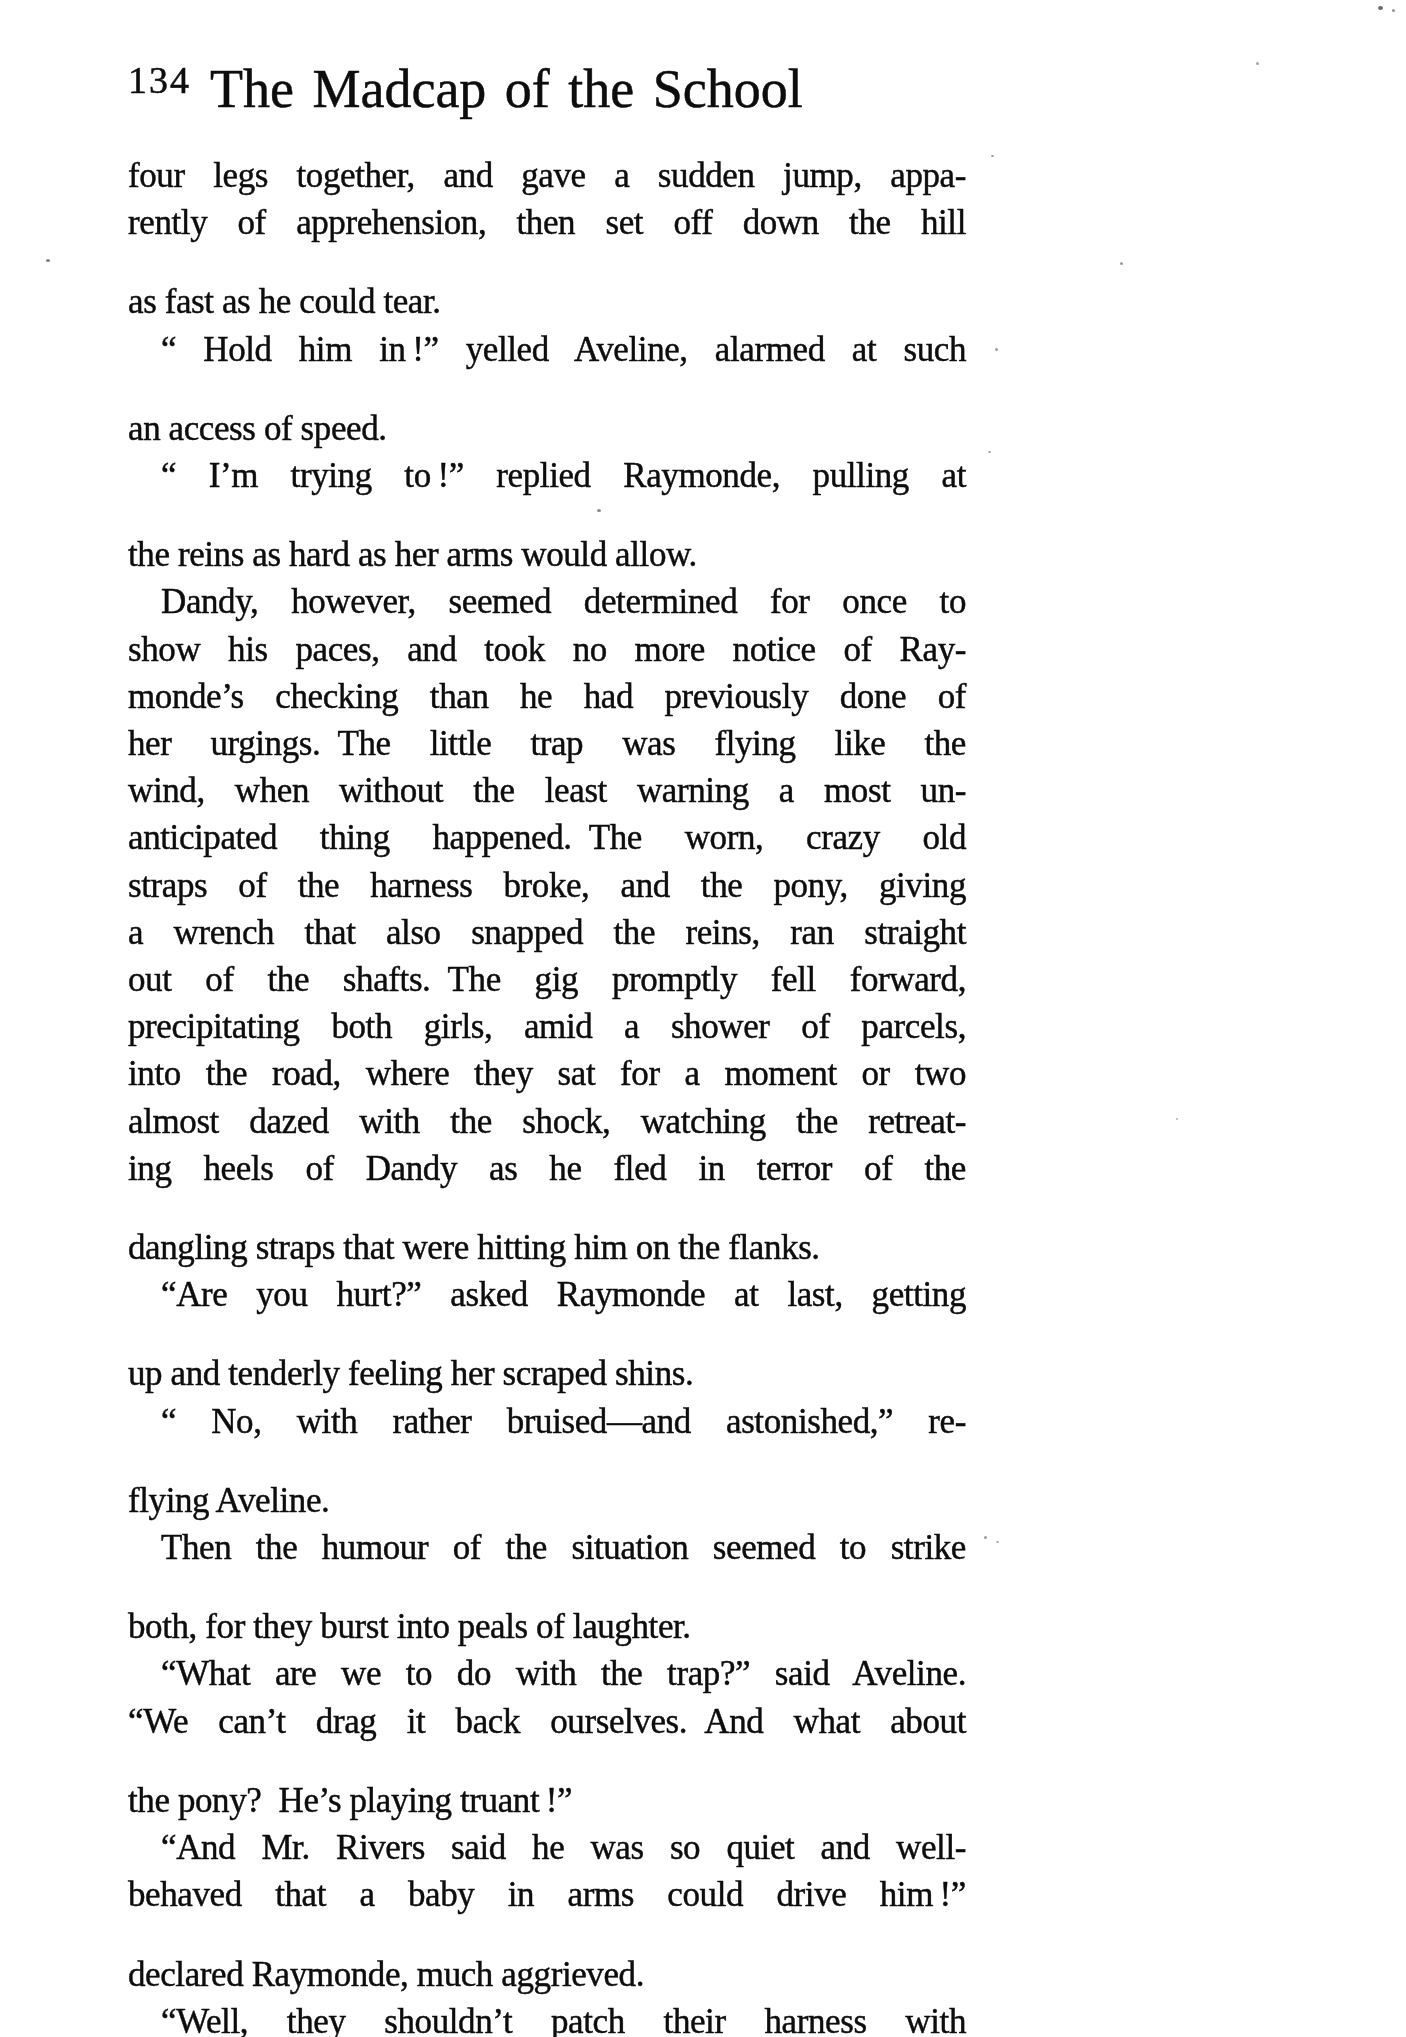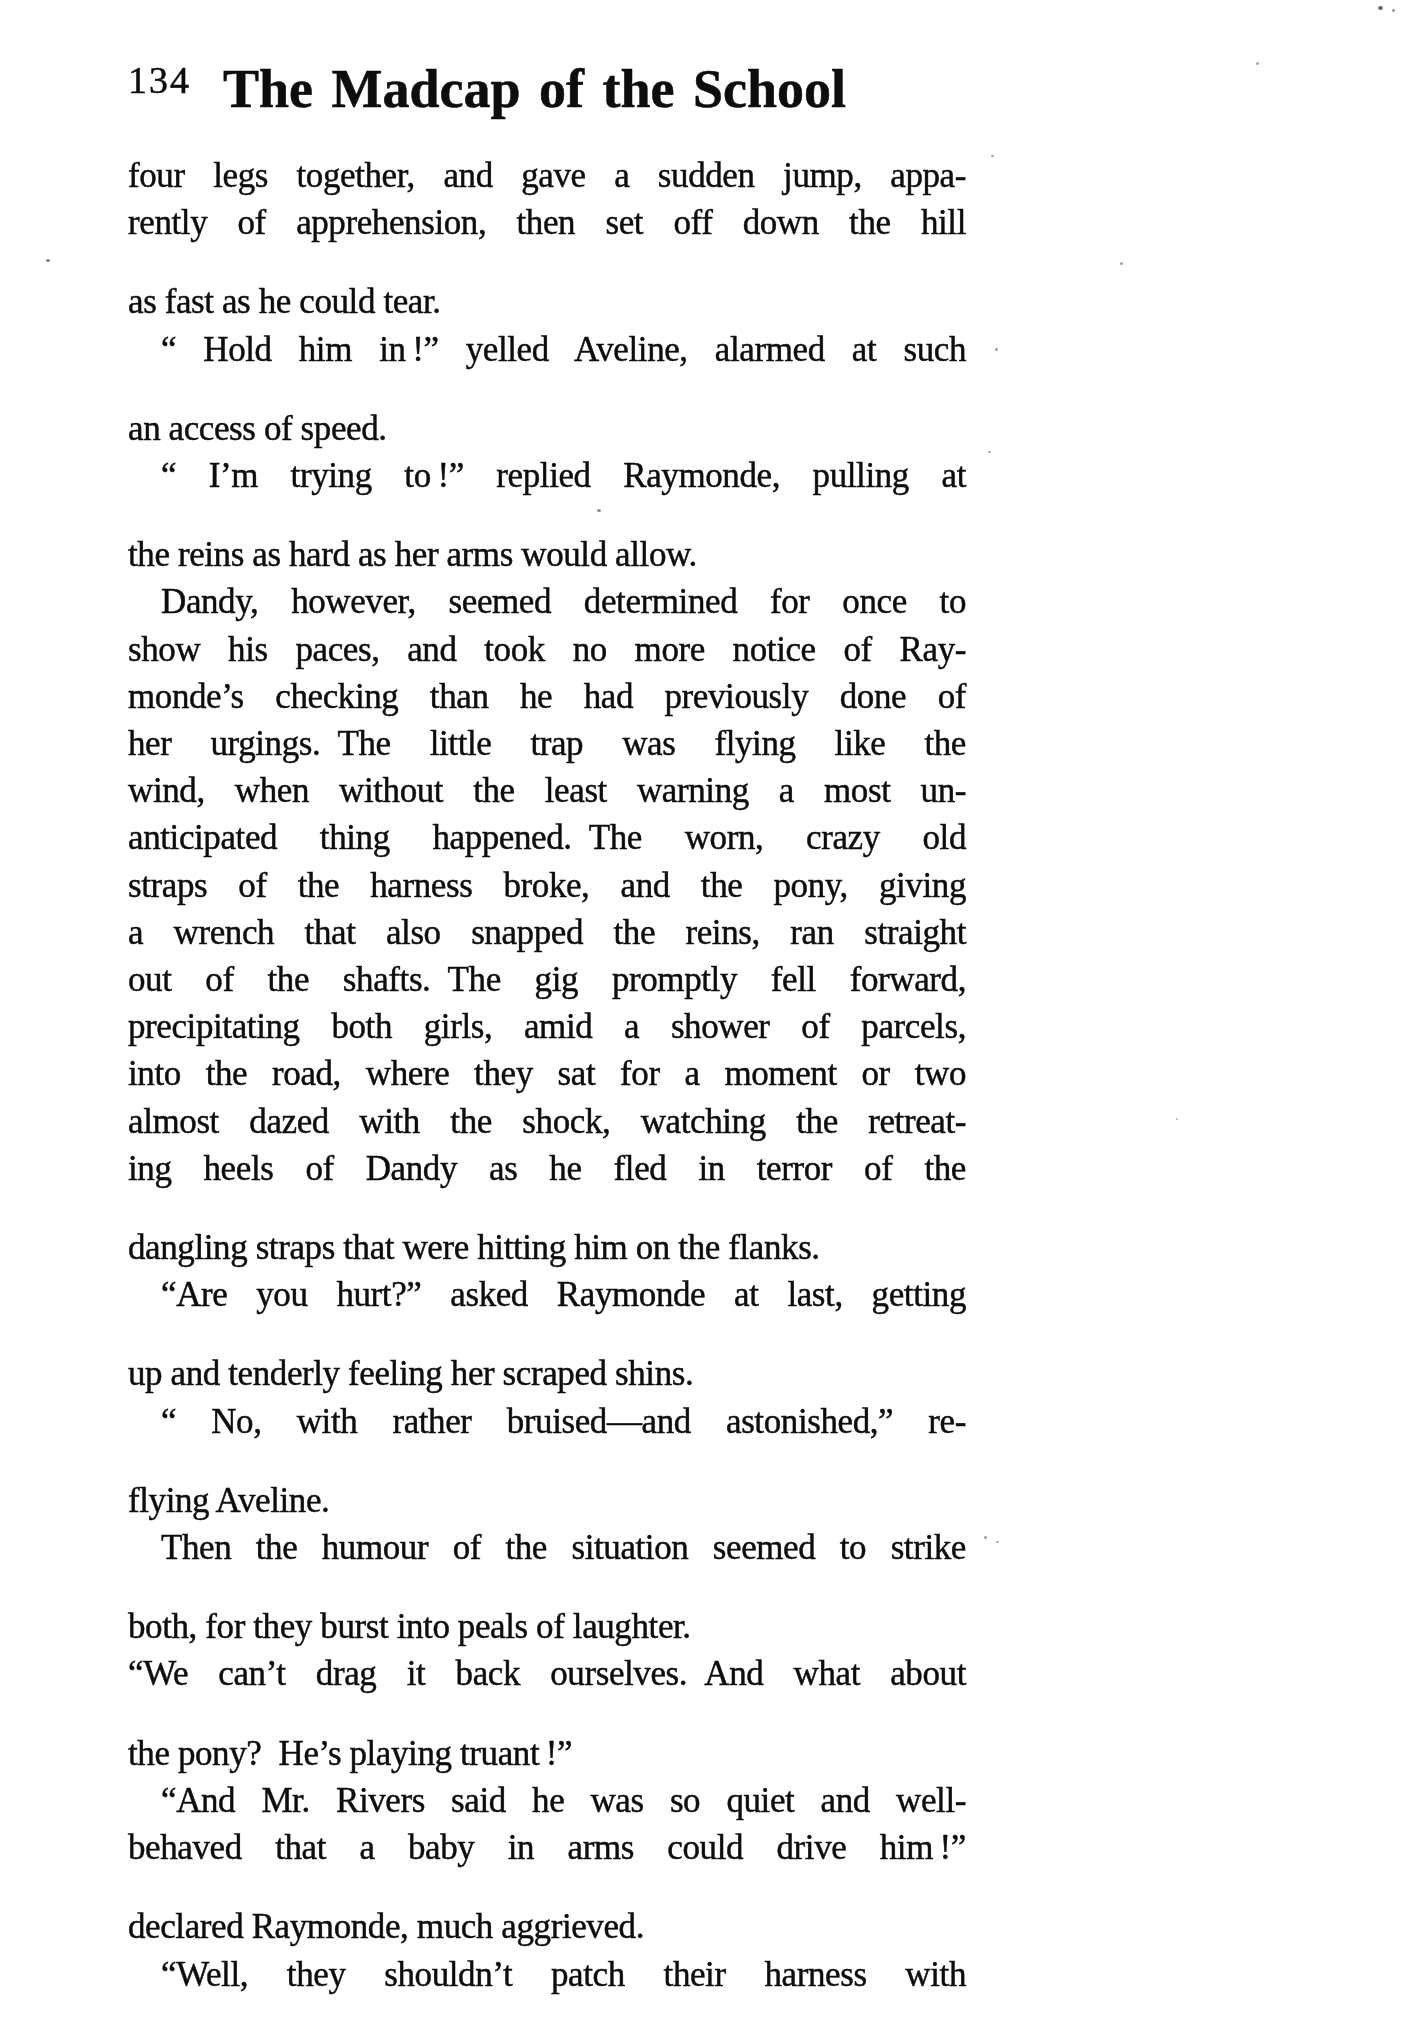--- a/index.html
+++ b/index.html
@@ -24,23 +24,23 @@
     width: 840px;
     display: flex;
     align-items: flex-start;
     -webkit-text-stroke: 0.5px #0d0d0d;
   }
   .pagenum {
     font-size: 38px;
     letter-spacing: 2px;
   }
   .title {
-    margin: 0 0 0 32px;
+    margin: 0 0 0 19px;
     font-size: 54px;
-    font-weight: bold;
+    font-weight: normal;
     word-spacing: 5px;
     white-space: nowrap;
   }
   
   .body {
     position: absolute;
     left: 128px;
     top: 152px;
     width: 838px;
     font-size: 35px;
@@ -93,20 +93,21 @@
     <div class="line j">into the road, where they sat for a moment or two</div>
     <div class="line j">almost dazed with the shock, watching the retreat-</div>
     <div class="line j">ing heels of Dandy as he fled in terror of the</div>
     <div class="line last">dangling straps that were hitting him on the flanks.</div>
     <div class="line j ind">“Are you hurt?” asked Raymonde at last, getting</div>
     <div class="line last">up and tenderly feeling her scraped shins.</div>
     <div class="line j ind">“ No, with rather bruised—and astonished,” re-</div>
     <div class="line last">flying Aveline.</div>
     <div class="line j ind">Then the humour of the situation seemed to strike</div>
     <div class="line last">both, for they burst into peals of laughter.</div>
+    <div class="line j ind">“What are we to do with the trap?” said Aveline.</div>
     <div class="line j">“We can’t drag it back ourselves. And what about</div>
     <div class="line last">the pony? He’s playing truant !”</div>
     <div class="line j ind">“And Mr. Rivers said he was so quiet and well-</div>
     <div class="line j">behaved that a baby in arms could drive him !”</div>
     <div class="line last">declared Raymonde, much aggrieved.</div>
     <div class="line j ind">“Well, they shouldn’t patch their harness with</div>
   </main>
 
   <div class="speck" style="left:1378px; top:6px;   width:5px; height:4px; opacity:.75;"></div>
   <div class="speck" style="left:1392px; top:9px;   width:3px; height:3px; opacity:.55;"></div>

